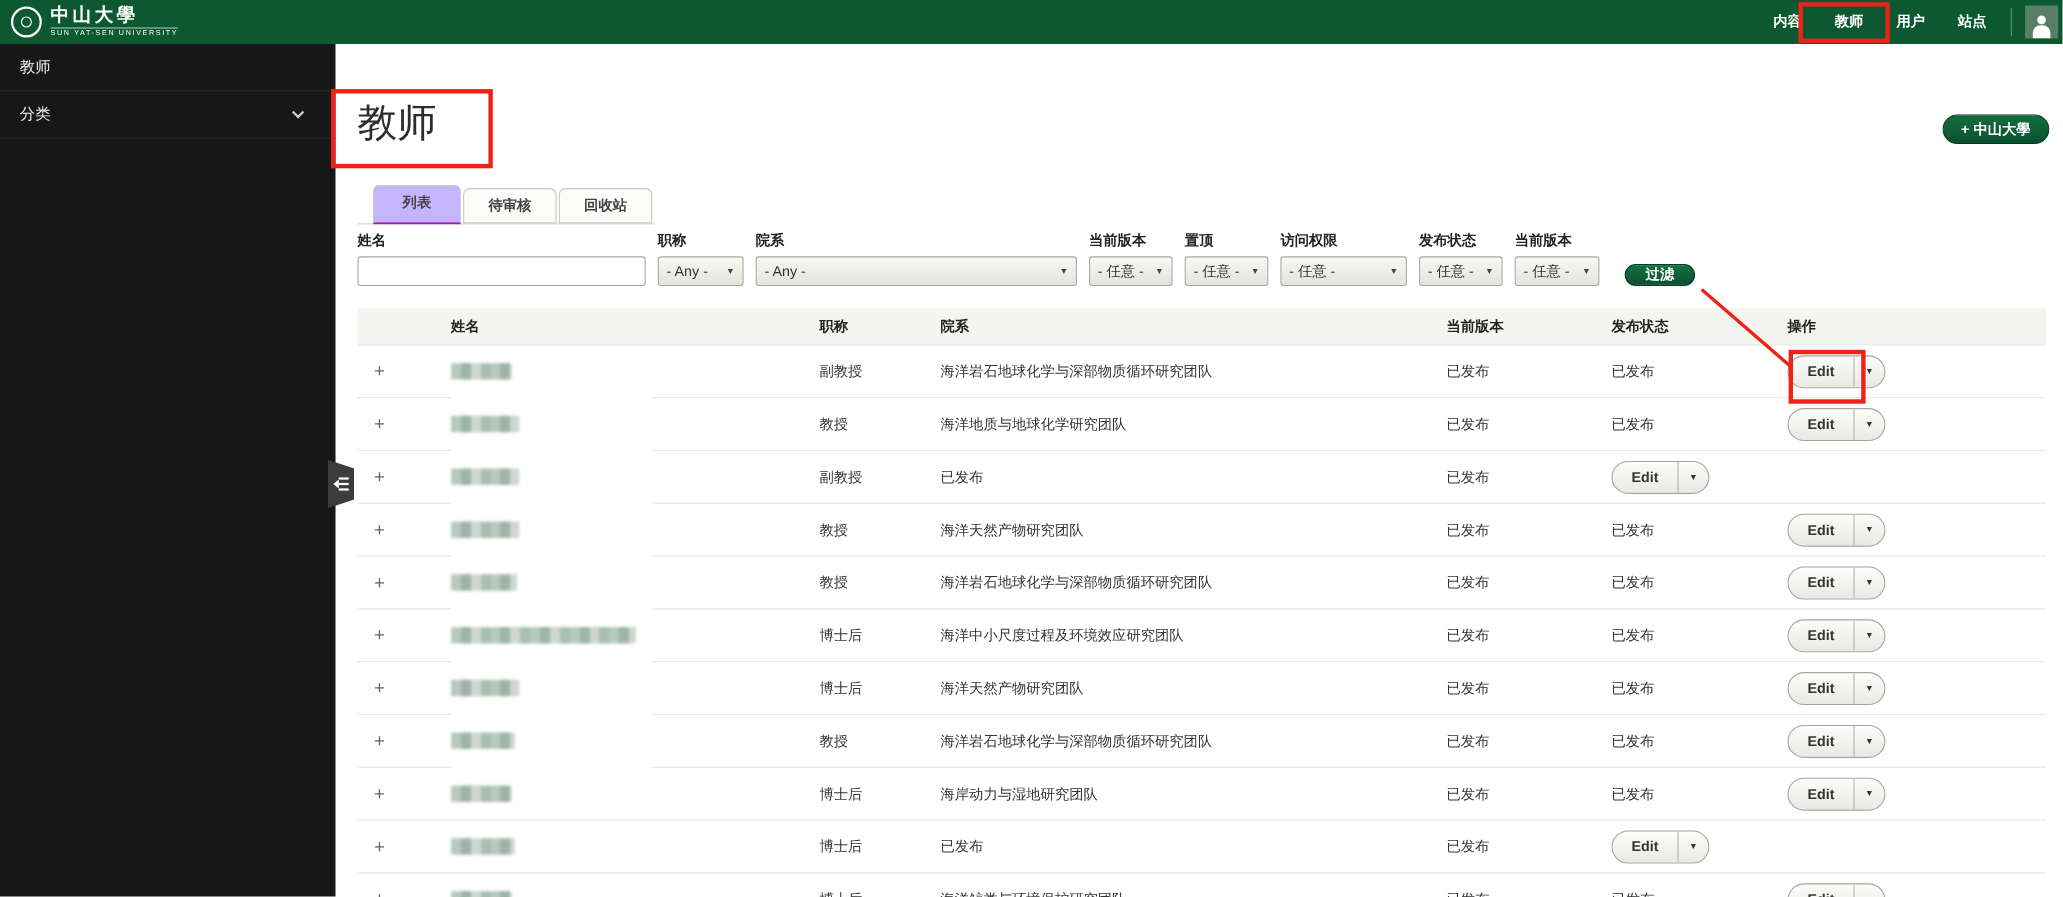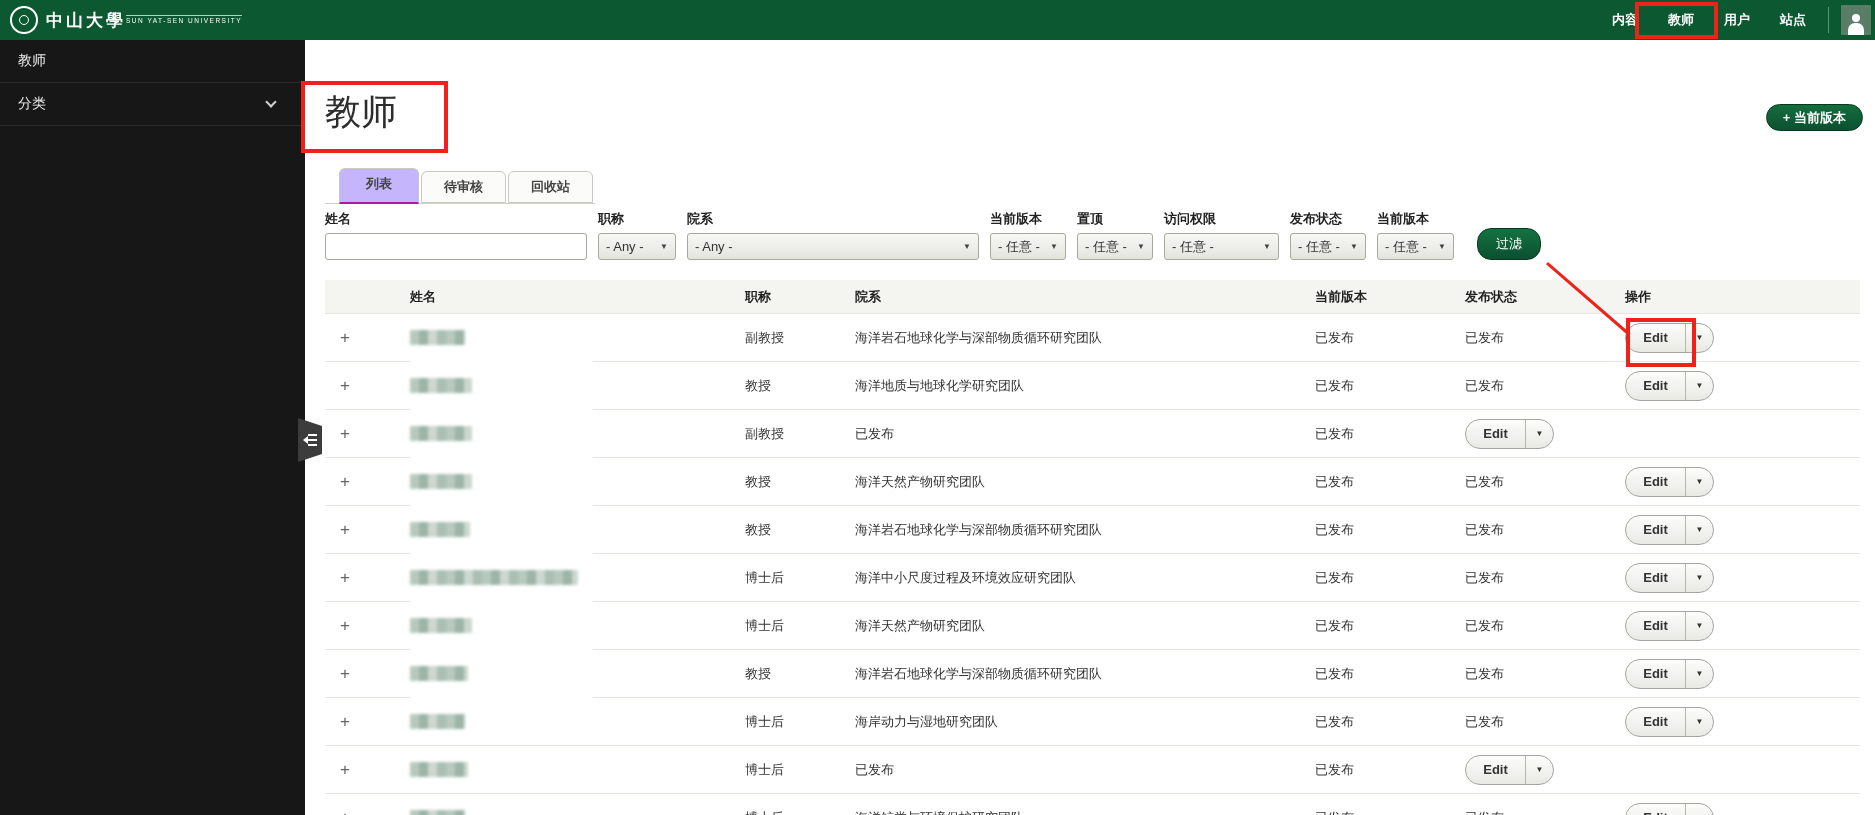--- a/index.html
+++ b/index.html
@@ -6,21 +6,21 @@
   html,body { width:1875px; height:815px; overflow:hidden; background:#fff;
     font-family:"Liberation Sans","DejaVu Sans",sans-serif; color:#333; }
 
   
   .header { position:absolute; left:0; top:0; width:1875px; height:40px;
     background:#0c5931; display:flex; align-items:center; justify-content:space-between; z-index:5; }
   .logo { display:flex; align-items:center; gap:8px; padding-left:10px; }
   .logo-seal { width:28px; height:28px; border:2px solid #fff; border-radius:50%;
     display:flex; align-items:center; justify-content:center; }
   .logo-seal i { display:block; width:10px; height:10px; border:1.5px solid #fff; border-radius:50%; }
-  .logo-text { display:flex; flex-direction:row; line-height:1; }
+  .logo-text { display:flex; flex-direction:column; line-height:1; }
   .logo-title { color:#fff; font-size:17px; font-weight:bold; letter-spacing:3px;
     font-family:"Liberation Serif","DejaVu Serif",serif; }
   .logo-sub { color:#fff; font-size:6.5px; letter-spacing:1.5px; margin-top:3px;
     border-top:1px solid rgba(255,255,255,.7); padding-top:2px; }
   .header-right { display:flex; align-items:center; height:100%; }
   .top-nav { display:flex; align-items:center; gap:30px; margin-right:22px; }
   .top-nav-item { color:#fff; font-size:13px; font-weight:bold; cursor:pointer; }
   .header-divider { width:1px; height:26px; background:rgba(255,255,255,.35); }
   .avatar-tile { width:30px; height:30px; background:#5a7d68; margin:0 4px 0 12px;
     display:flex; align-items:flex-end; justify-content:center; overflow:hidden; }
@@ -59,22 +59,22 @@
   
   .filters { position:absolute; left:20px; top:170px; display:flex; align-items:flex-end; gap:11px; }
   .fgroup { display:flex; flex-direction:column; gap:5px; }
   .flabel { font-size:13px; font-weight:bold; color:#222; }
   .text-input { width:262px; height:27px; border:1px solid #a8a8a0; border-radius:3px; background:#fff;
     font-size:13px; padding:0 6px; }
   .select { height:27px; border:1px solid #a8a8a0; border-radius:3px;
     background:linear-gradient(#f7f7f4,#e4e4df); display:flex; align-items:center; justify-content:space-between;
     padding:12px 7px; font-size:13px; color:#333; cursor:pointer; }
   .select .caret { font-size:8px; color:#444; margin-left:6px; }
-  .filter-btn { height:32px; padding:0 18px; margin-left:12px; border:1px solid #06391f; border-radius:14px;
-    background:linear-gradient(#157240,#0a5030); color:#fff; font-size:13px; font-weight:normal; cursor:pointer; }
+  .filter-btn { height:20px; padding:0 18px; margin-left:12px; border:1px solid #06391f; border-radius:14px;
+    background:linear-gradient(#157240,#0a5030); color:#fff; font-size:13px; font-weight:bold; cursor:pointer; }
 
   
   .table { position:absolute; left:20px; top:240px; right:15px; }
   .thead { display:grid; grid-template-columns:85px 335px 110px 460px 150px 160px 1fr; align-items:center;
     height:33px; background:#f4f4f0; font-size:13px; font-weight:bold; color:#222; }
   .trow { display:grid; grid-template-columns:85px 335px 110px 460px 150px 160px 1fr; align-items:center;
     height:48px; border-top:1px solid #e7e7e2; font-size:13px; background:#fff; }
   .cell-expand { padding-left:15px; font-size:17px; color:#666; cursor:pointer; line-height:1; }
   .name-blur { position:relative; z-index:3; display:block; height:15px; border-radius:1px;
     background:repeating-linear-gradient(90deg,#b7c9bd 0 9px,#9db4a6 9px 18px,#ccd7cf 18px 27px,#a9bfb1 27px 36px);
@@ -133,21 +133,21 @@
   <div class="collapse-tab">
     <span class="collapse-icon">
         <span class="tri"></span>
         <span class="bars"></span>
       </span>
   </div>
 </div>
 
 <div class="main">
   <h1 class="page-title">教师</h1>
-  <button class="create-btn">+ 当前版本</button>
+  <button class="create-btn">+ 中山大學</button>
 
   <div class="tabs">
     <div class="tab active">列表</div>
     <div class="tab">待审核</div>
     <div class="tab">回收站</div>
   </div>
 
   <div class="filters">
     <div class="fgroup">
       <span class="flabel">姓名</span>

